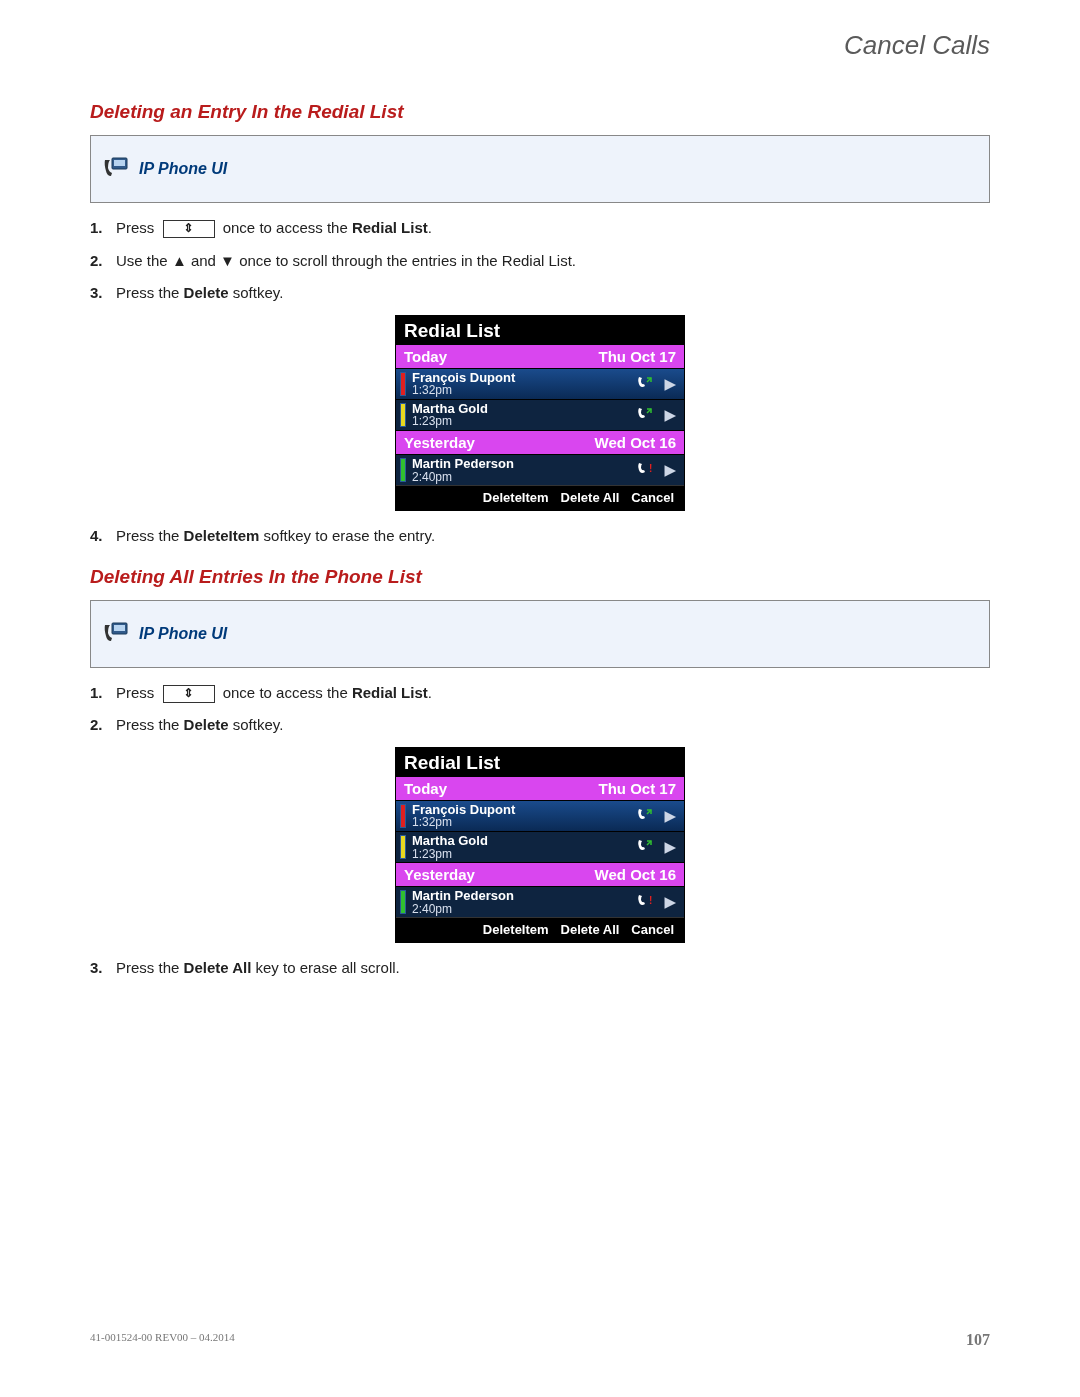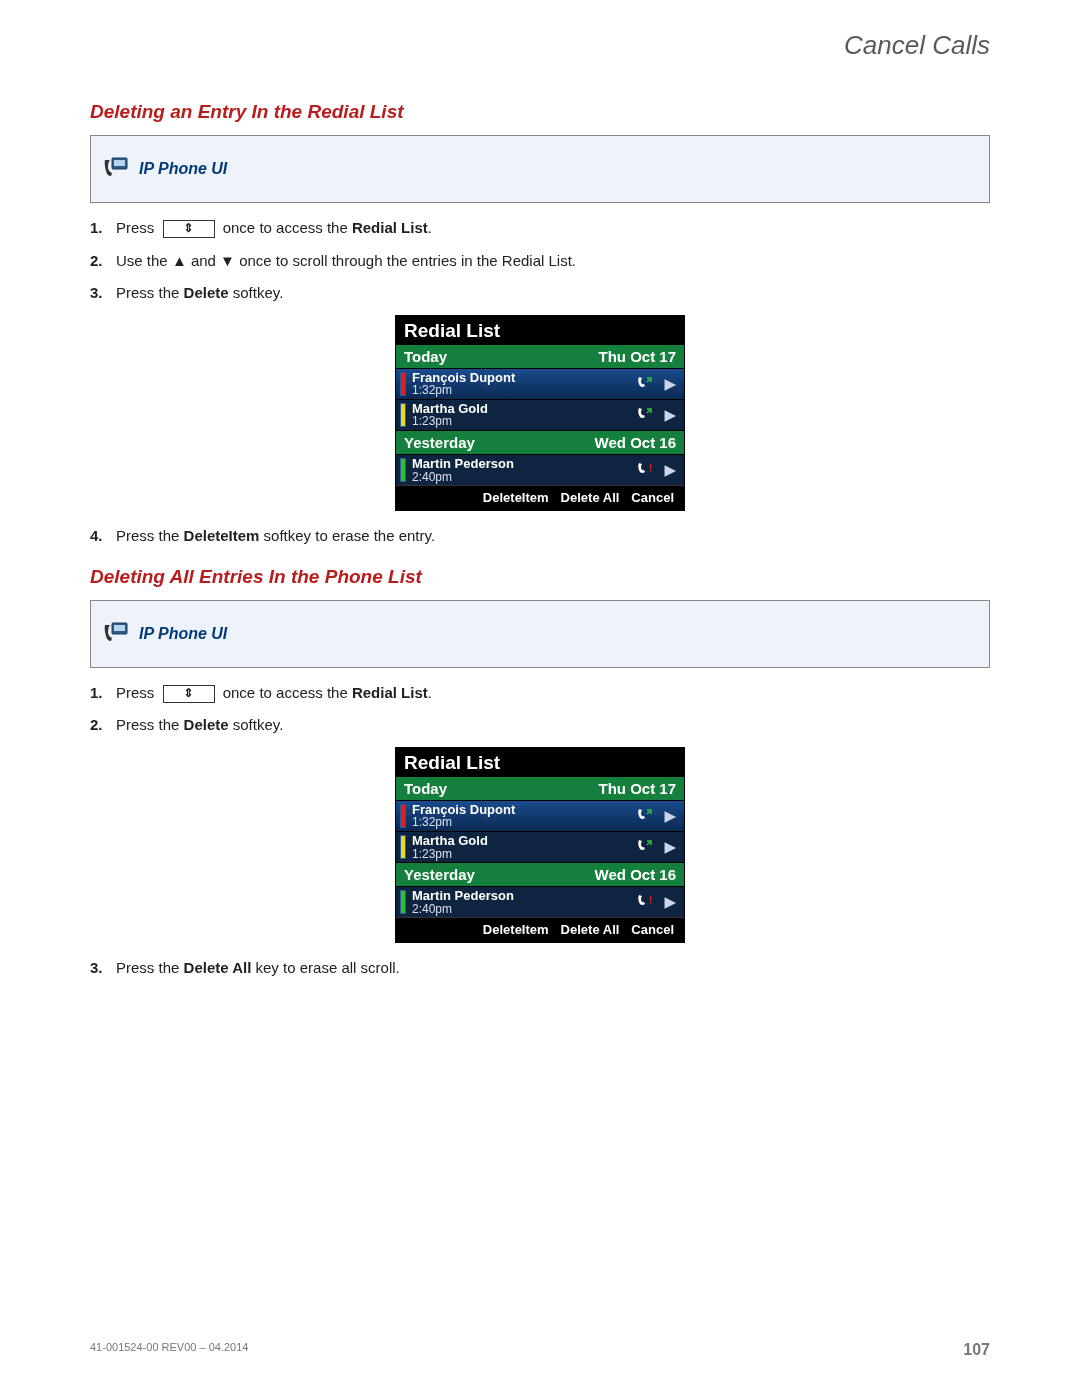--- a/index.html
+++ b/index.html
@@ -90,21 +90,21 @@
   }
   .ph-title {
     background: #000;
     color: #fff;
     font-weight: 700;
     padding: 4px 8px 2px 8px;
     font-size: 19px;
     font-family: Arial, sans-serif;
   }
   .ph-daybar {
-    background: #15803d;
+    background: #d946ef;
     color: #fff;
     display: flex;
     justify-content: space-between;
     padding: 3px 8px;
     font-weight: 700;
     font-size: 15px;
     font-family: Arial, sans-serif;
     border-top: 1px solid #000;
   }
   .ph-entry {
@@ -144,27 +144,28 @@
     border-top: 1px solid #333;
   }
   .ph-softkeys span {
     color: #fff;
     font-weight: 700;
     font-size: 13px;
     font-family: Arial, sans-serif;
   }
   .footer {
     position: absolute;
-    bottom: 38px;
+    bottom: 48px;
     left: 90px;
     right: 90px;
     display: flex;
     justify-content: space-between;
     font-size: 11px;
     color: #777;
+    font-family: Liberation Serif, serif;
   }
   .footer .pg { font-weight: 700; font-size: 16px; }
 </style>
 </head>
 <body>
 
 <div class="header-title">Cancel Calls</div>
 
 <div class="section-h">Deleting an Entry In the Redial List</div>
 

